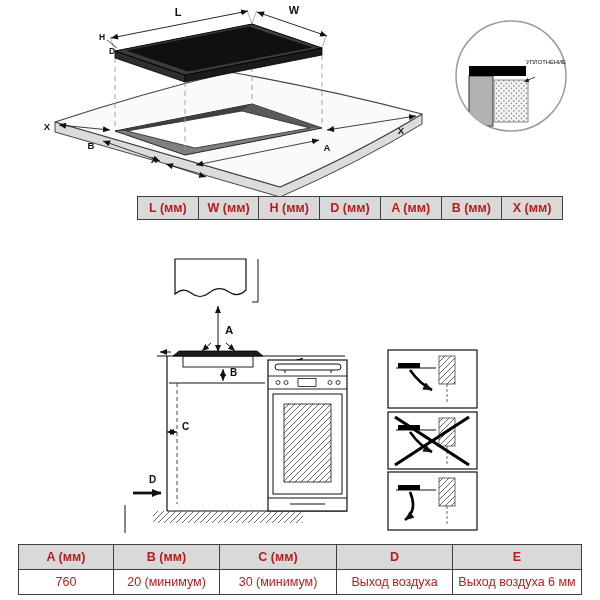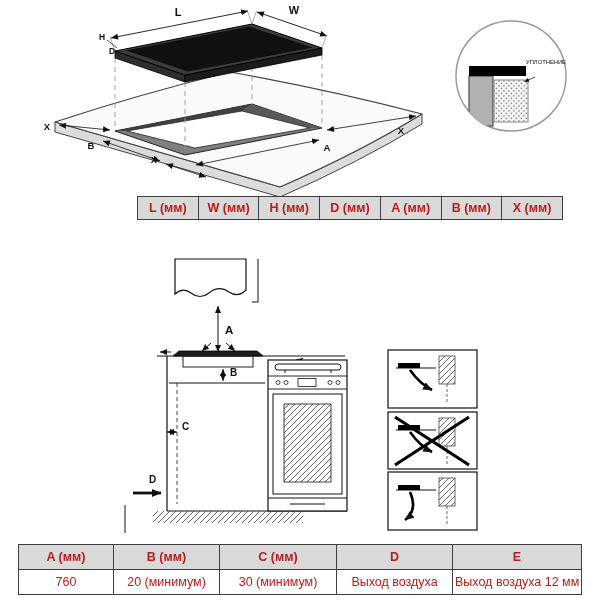--- a/index.html
+++ b/index.html
@@ -242,18 +242,18 @@
       <th>B (мм)</th>
       <th>C (мм)</th>
       <th>D</th>
       <th>E</th>
     </tr>
     <tr>
       <td>760</td>
       <td>20 (минимум)</td>
       <td>30 (минимум)</td>
       <td>Выход воздуха</td>
-      <td>Выход воздуха 12 мм</td>
+      <td>Выход воздуха 6 мм</td>
     </tr>
   </tbody>
     </table>
 
 </div>
 
 </body></html>

